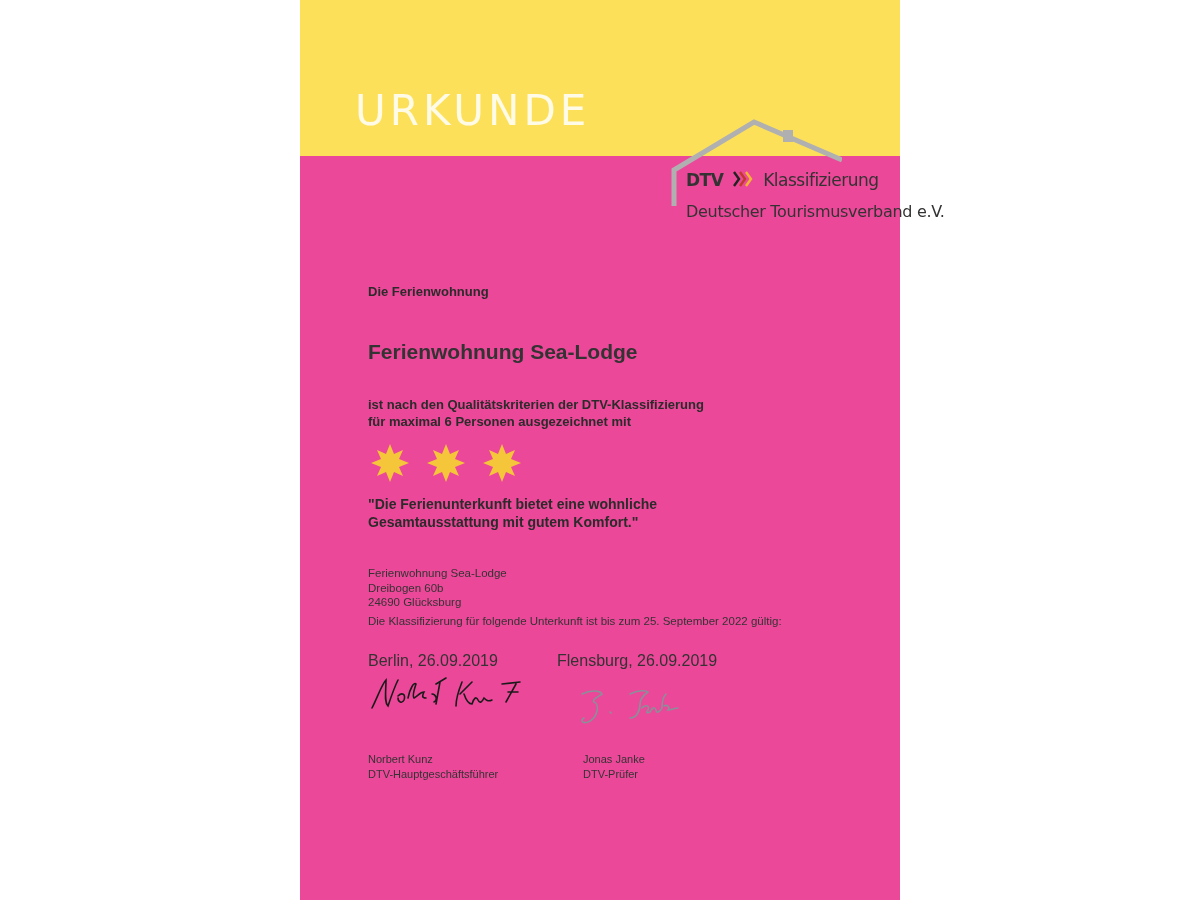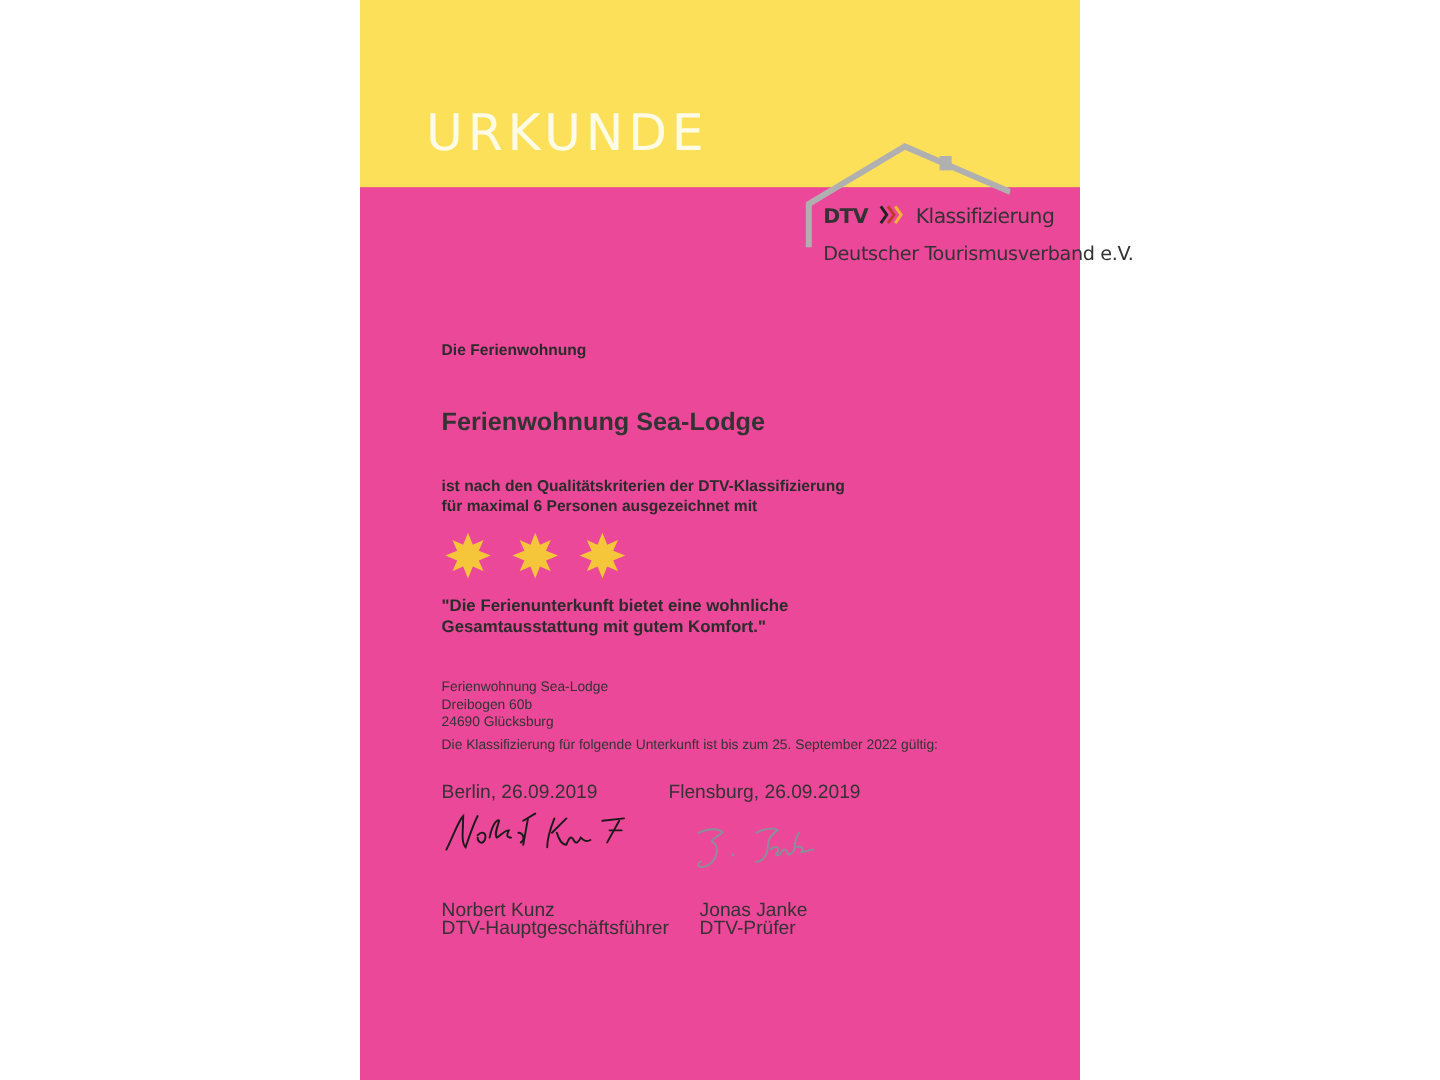--- a/index.html
+++ b/index.html
@@ -20,21 +20,21 @@
   .lead { top:284px; font-size:13px; font-weight:bold; }
   .name { top:340px; font-size:21px; font-weight:bold; color:#333; }
   .crit { top:396px; font-size:13px; font-weight:bold; line-height:17px; }
   .stars { position:absolute; left:70px; top:443px; display:flex; gap:16px; }
   .stars svg { width:40px; height:40px; }
   .quote { top:495px; font-size:14px; font-weight:bold; line-height:18px; }
   .valid { top:571px; font-size:11.5px; color:#333;margin-top:44px; }
   .addr { top:566px; font-size:11.5px; line-height:14.5px; color:#333; }
   .place { top:652px; font-size:16px; color:#333; }
   .sig { position:absolute; }
-  .person { top:752px; font-size:16px; line-height:14.5px; color:#333; }
+  .person { top:752px; font-size:11px; line-height:14.5px; color:#333; }
 </style>
 </head>
 <body>
 
 <div class="page">
   <div class="band"></div>
   <div class="title">URKUNDE</div>
 
   <svg class="house" viewBox="0 0 172 92">
     <polyline points="4,90 4,54 84,6 172,44" fill="none" stroke="#b0b0b0" stroke-width="5" stroke-linejoin="miter"></polyline>

